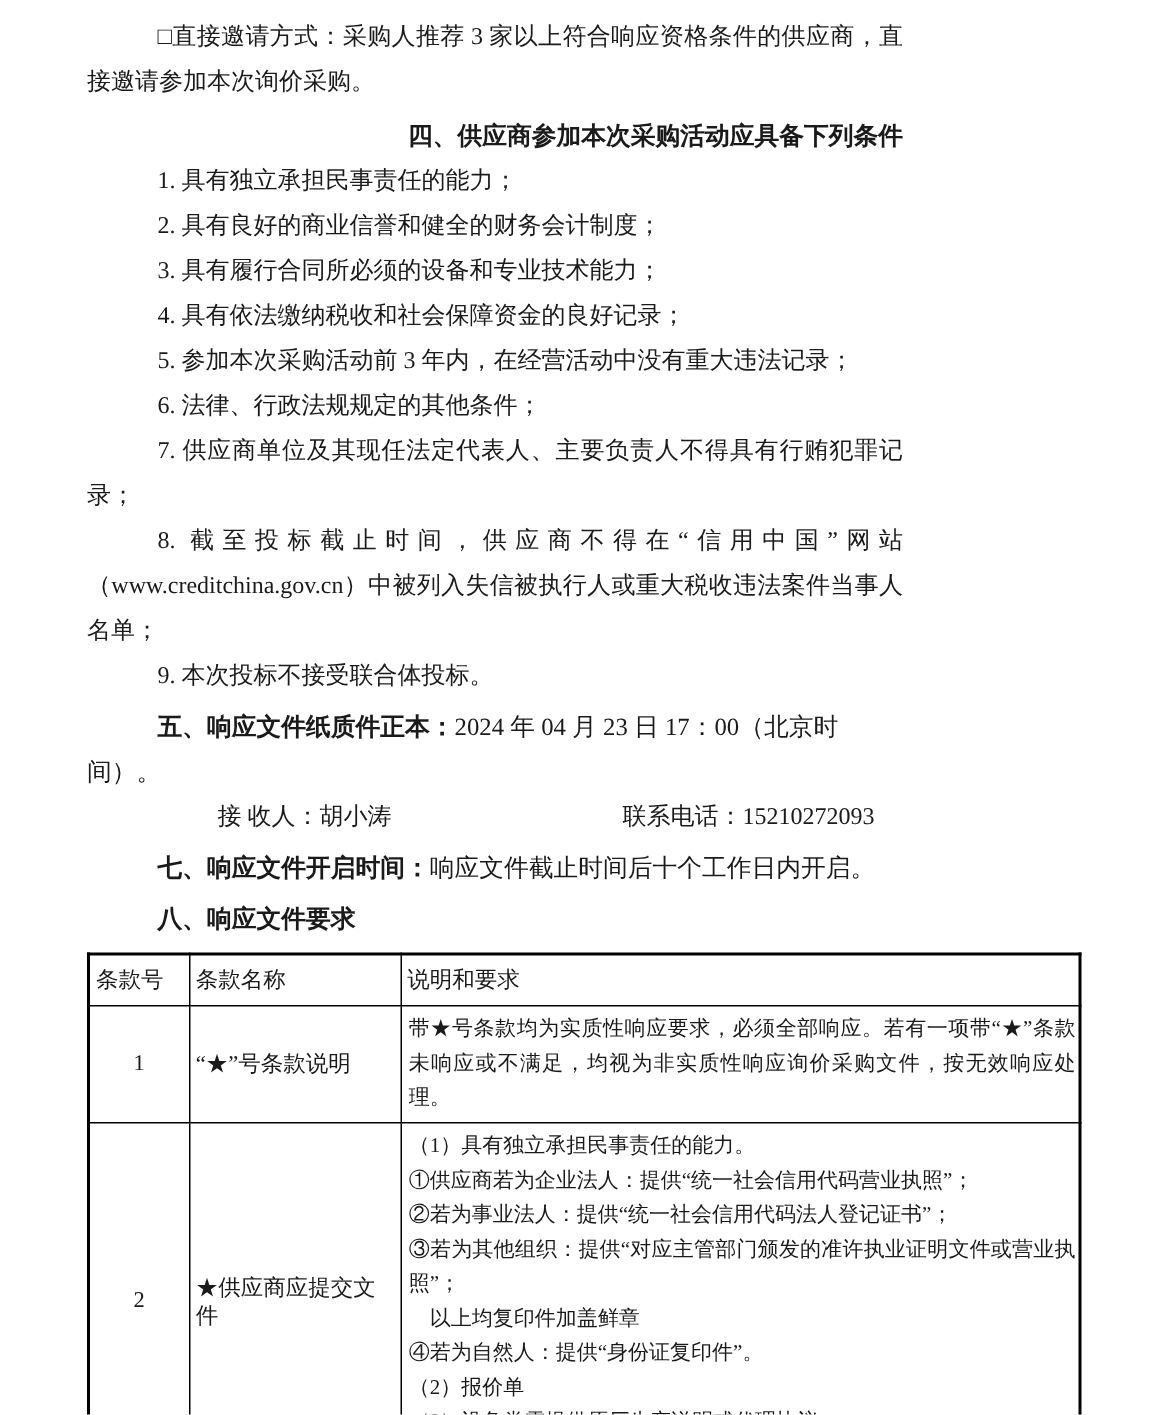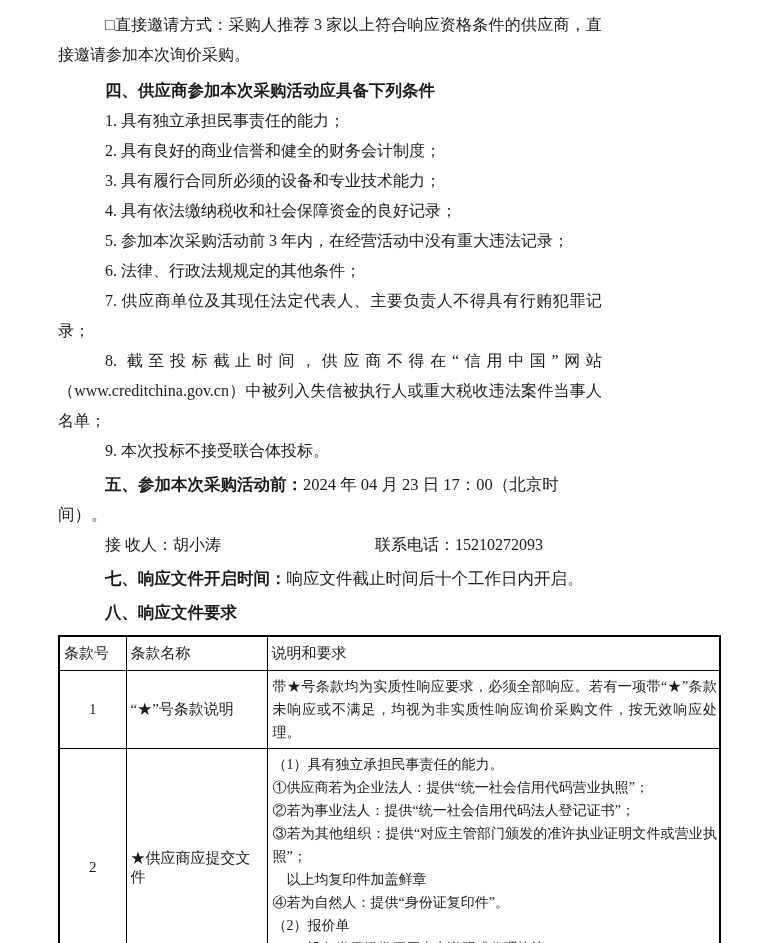--- a/index.html
+++ b/index.html
@@ -23,37 +23,37 @@
     text-align: justify;
     text-indent: 47px;
   }
   .heading {
     margin: 4px 0 0 0;
     font-size: 16.5px;
     font-weight: bold;
     line-height: 30px;
     text-indent: 47px;
   }
-  .heading-first { margin-top: 6px; }
+  .heading-first { margin-top: 6px; text-align: right; }
   .mixed { font-weight: normal; }
   .mixed .lbl { font-weight: bold; }
   .item {
     margin: 0;
     font-size: 16px;
     line-height: 30px;
     text-align: justify;
     text-indent: 47px;
   }
   .contact-line {
     margin: 0;
     font-size: 16px;
     line-height: 30px;
     padding-left: 47px;
   }
-  .contact-line .recv { display: inline-block; width: 270px; }
+  .contact-line .recv { display: inline-block; width: 270px; margin-left: 40px; }
   table.req {
     margin-top: 7px;
     width: 661px;
     border-collapse: collapse;
     table-layout: fixed;
     font-size: 15px;
   }
   table.req, table.req th, table.req td { border: 1.6px solid #000; }
   table.req th, table.req td { border-width: 1px; }
   table.req { border-width: 2px; }
@@ -93,21 +93,21 @@
     <p class="item">2. 具有良好的商业信誉和健全的财务会计制度；</p>
     <p class="item">3. 具有履行合同所必须的设备和专业技术能力；</p>
     <p class="item">4. 具有依法缴纳税收和社会保障资金的良好记录；</p>
     <p class="item">5. 参加本次采购活动前 3 年内，在经营活动中没有重大违法记录；</p>
     <p class="item">6. 法律、行政法规规定的其他条件；</p>
     <p class="item">7. 供应商单位及其现任法定代表人、主要负责人不得具有行贿犯罪记录；</p>
     <p class="item">8. 截至投标截止时间，供应商不得在“信用中国”网站（www.creditchina.gov.cn）中被列入失信被执行人或重大税收违法案件当事人名单；</p>
     <p class="item">9. 本次投标不接受联合体投标。</p>
   </div>
 
-  <p class="heading mixed"><span class="lbl">五、参加本次采购活动前：</span><span>2024 年 04 月 23 日 17：00（北京时间）。</span></p>
+  <p class="heading mixed"><span class="lbl">五、响应文件纸质件正本：</span><span>2024 年 04 月 23 日 17：00（北京时间）。</span></p>
 
 
   <p class="contact-line"><span class="recv"><span>接  收人：</span><span>胡小涛</span></span><span><span>联系电话：</span><span>15210272093</span></span></p>
 
   <p class="heading mixed"><span class="lbl">七、响应文件开启时间：</span><span>响应文件截止时间后十个工作日内开启。</span></p>
 
   <p class="heading">八、响应文件要求</p>
 
   <table class="req">
     <colgroup>

